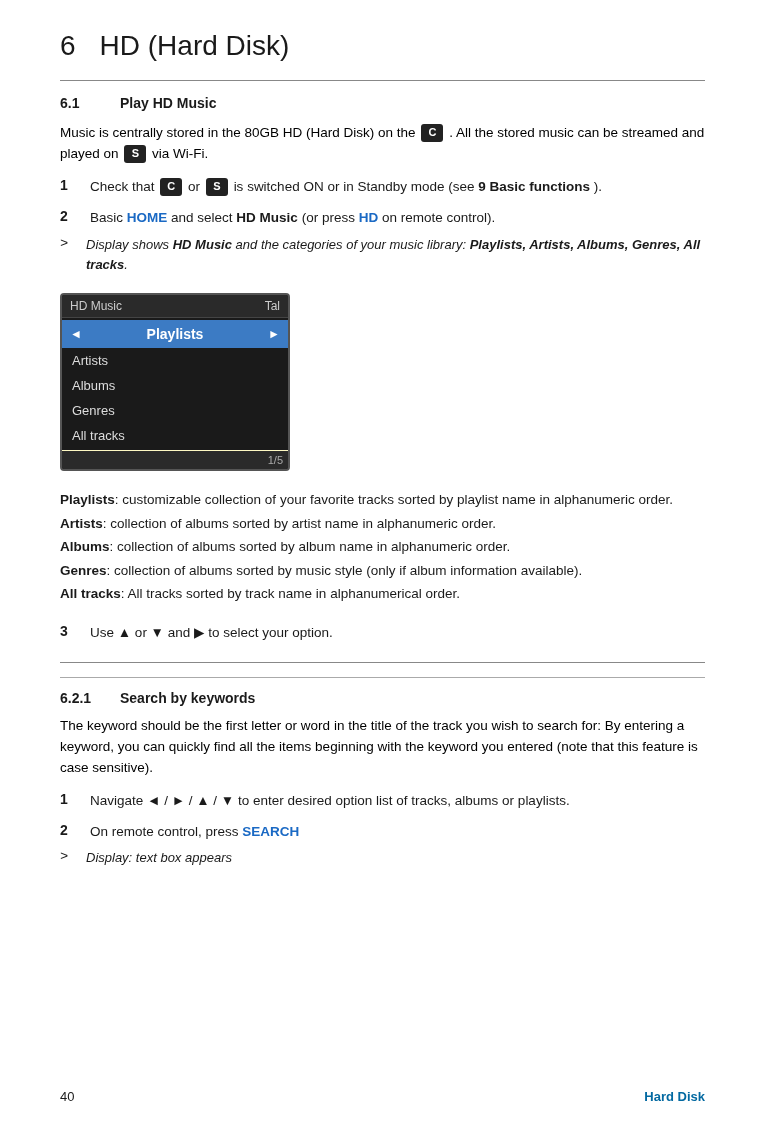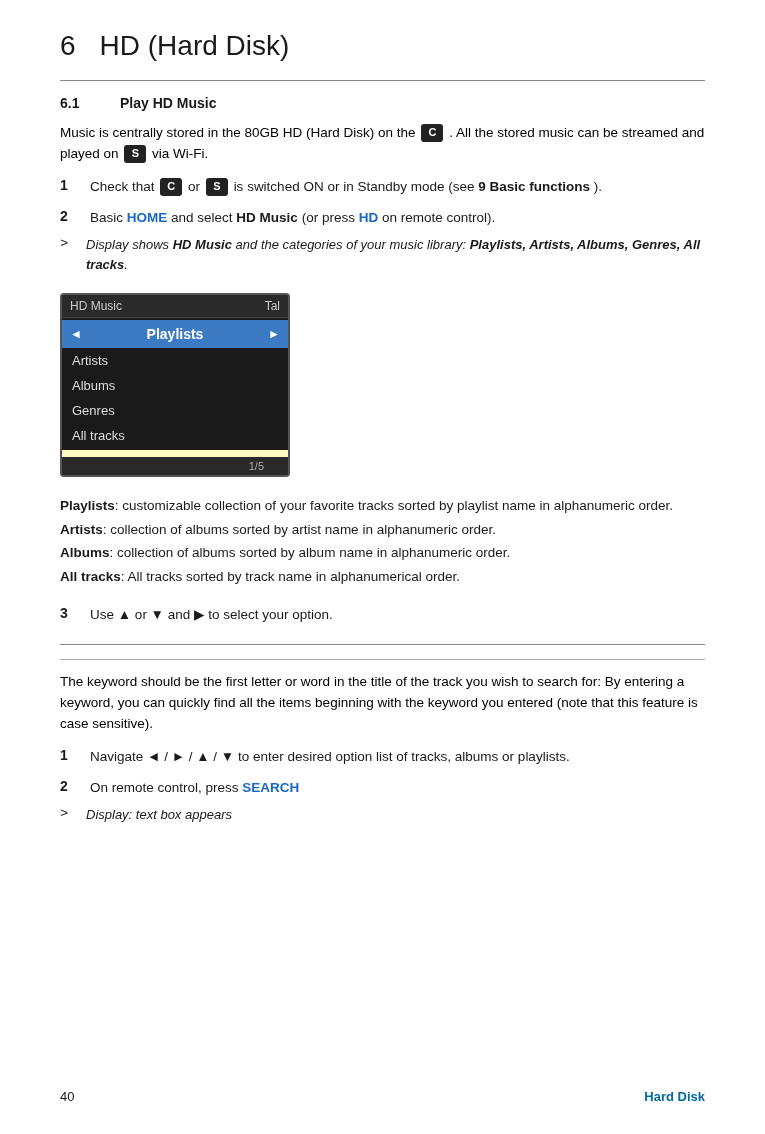--- a/index.html
+++ b/index.html
@@ -183,23 +183,23 @@
       font-weight: bold;
       display: flex;
       justify-content: space-between;
       align-items: center;
       padding: 6px 8px;
     }
     .menu-footer {
       background: #2a2a2a;
       color: #aaa;
       font-size: 11px;
-      padding: 3px 24px;
+      padding: 3px 5px;
       text-align: right;
-      border-top: 7px solid #fef9c3;
+      border-top: 1px solid #fef9c3;
     }
     .triangle-left {
       font-size: 12px;
       color: #fff;
     }
     .triangle-right {
       font-size: 12px;
       color: #fff;
     }
     .description-block {
@@ -327,36 +327,43 @@
     <div class="description-line">
       <span class="bold-text">Playlists</span><span>: customizable collection of your favorite tracks sorted by playlist name in alphanumeric order.</span>
     </div>
     <div class="description-line">
       <span class="bold-text">Artists</span><span>: collection of albums sorted by artist name in alphanumeric order.</span>
     </div>
     <div class="description-line">
       <span class="bold-text">Albums</span><span>: collection of albums sorted by album name in alphanumeric order.</span>
     </div>
     <div class="description-line">
+      <span class="bold-text">Genres</span><span>: collection of albums sorted by music style (only if album information available).</span>
+    </div>
+    <div class="description-line">
       <span class="bold-text">All tracks</span><span>: All tracks sorted by track name in alphanumerical order.</span>
     </div>
   </div>
 
   <div class="step-row mb-18">
     <span class="step-num">3</span>
     <span class="step-content">
       Use ▲ or ▼ and ▶ to select your option.
     </span>
   </div>
 
   <hr class="section-divider">
 
 
   <hr class="section-divider-thin">
 
+  <div class="section-heading mb-10">
+    <span class="section-num">6.2.1</span>
+    <span class="section-title">Search by keywords</span>
+  </div>
 
   <p class="body-text">The keyword should be the first letter or word in the title of the track you wish to search for: By entering a keyword, you can quickly find all the items beginning with the keyword you entered (note that this feature is case sensitive).</p>
 
   <div class="step-row mb-10">
     <span class="step-num">1</span>
     <span class="step-content">
       Navigate ◄ / ► / ▲ / ▼ to enter desired option list of tracks, albums or playlists.
     </span>
   </div>
 

